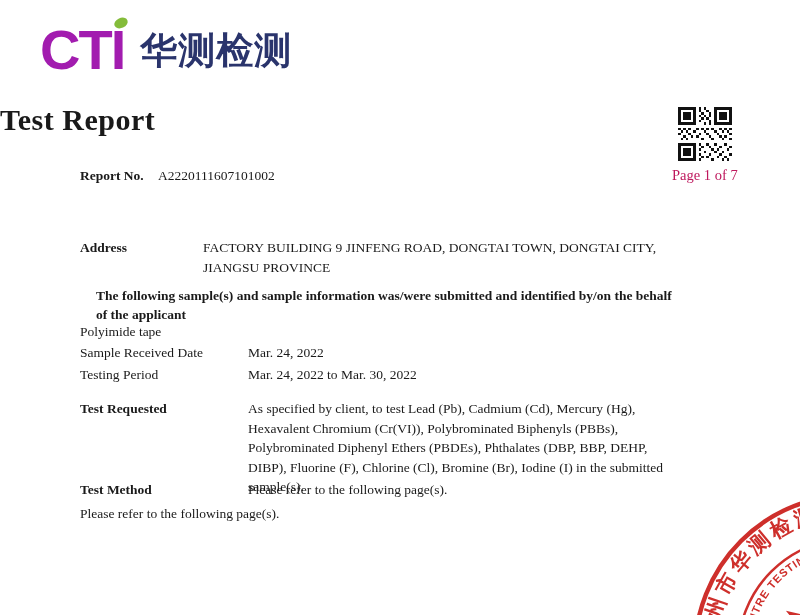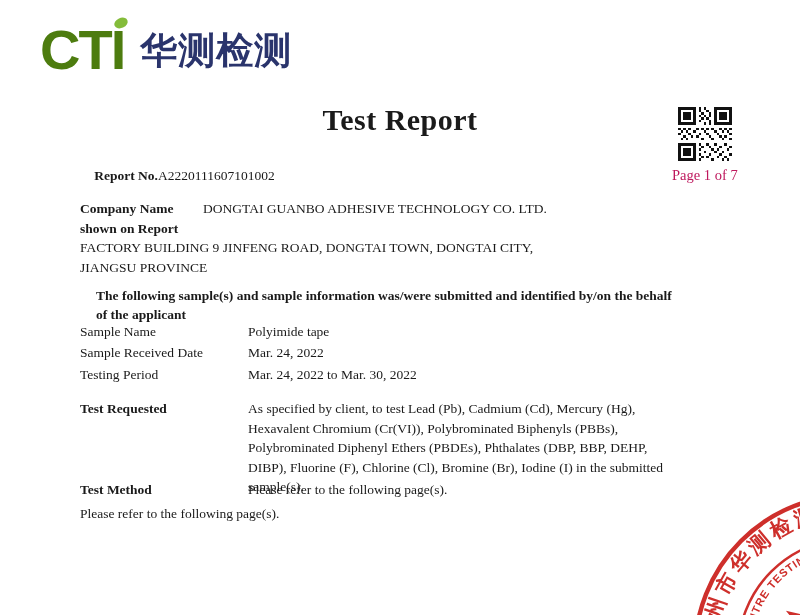--- a/index.html
+++ b/index.html
@@ -5,42 +5,42 @@
   html,body{margin:0;padding:0;background:#fff;}
   .page{
     position:relative;width:800px;height:615px;background:#ffffff;overflow:hidden;
     font-family:"Liberation Serif","DejaVu Serif",serif;color:#1a1a1a;
   }
   
   .logo{position:absolute;left:40px;top:22px;height:60px;white-space:nowrap;}
   .logo .latin{
     position:relative;display:inline-block;
     font-family:"Liberation Sans","DejaVu Sans",sans-serif;
-    font-weight:800;font-size:56px;line-height:56px;letter-spacing:-2px;color:#4d7c0f;
+    font-weight:800;font-size:56px;line-height:56px;letter-spacing:-2px;color:#a21caf;
   }
   .logo .dot{
     position:absolute;width:14px;height:10px;border-radius:50%;
     background:#84bc3a;left:74px;top:-4px;transform:rotate(-24deg);
   }
   .logo .cn{
     display:inline-block;vertical-align:6px;margin-left:12px;
     font-family:"DejaVu Sans","Liberation Sans",sans-serif;
     font-weight:700;font-size:37px;letter-spacing:1px;color:#2a346c;
   }
   
-  .title{position:absolute;left:0;top:103px;width:800px;text-align:center;
+  .title{position:absolute;left:0;top:103px;width:800px;text-align:left;
     font-size:30px;font-weight:bold;letter-spacing:.5px;}
   .qr-block{position:absolute;left:672px;top:107px;width:110px;}
   .qr-block svg{display:block;margin-left:6px;}
   .page-indicator{font-size:14.5px;margin-top:6px;color:#be185d;}
   
   .row{position:absolute;left:80px;display:flex;font-size:13.5px;line-height:19.5px;}
   .lbl{font-weight:bold;flex:none;}
   .lbl.plain{font-weight:normal;}
-  .w1{width:78px;text-align:right;}  
+  .w1{width:78px;}  
   .w2{width:123px;} 
   .w3{width:168px;} 
   .val{flex:none;}
   .statement{position:absolute;left:80px;top:286px;width:585px;
     font-weight:bold;font-size:13.5px;line-height:19px;margin-left:16px;}
   
   .stamp{position:absolute;left:580px;top:430px;width:220px;height:185px;pointer-events:none;}
 </style>
 </head>
 <body>
@@ -81,36 +81,29 @@
       </g>
     </svg>
     <div class="page-indicator">Page 1 of 7</div>
   </div>
 
   <div class="row" style="top:166px">
     <div class="lbl w1">Report No.</div>
     <div class="val">A2220111607101002</div>
   </div>
 
-  <div class="row" style="top:199px">
-    <div class="lbl w2">
-      <div>Company Name</div>
-      <div>shown on Report</div>
-    </div>
-    <div class="val" style="width:470px">DONGTAI GUANBO ADHESIVE TECHNOLOGY CO. LTD.</div>
-  </div>
 
   <div class="row" style="top:238px">
+    <div class="lbl w2">Address</div>
     <div class="val" style="width:470px">FACTORY BUILDING 9 JINFENG ROAD, DONGTAI TOWN, DONGTAI CITY, JIANGSU PROVINCE</div>
   </div>
 
   <div class="statement">The following sample(s) and sample information was/were submitted and identified by/on the behalf of the applicant</div>
 
   <div class="row" style="top:322px">
-    <div class="lbl plain w3">Sample Name</div>
     <div class="val">Polyimide tape</div>
   </div>
   <div class="row" style="top:343px">
     <div class="lbl plain w3">Sample Received Date</div>
     <div class="val">Mar. 24, 2022</div>
   </div>
   <div class="row" style="top:365px">
     <div class="lbl plain w3">Testing Period</div>
     <div class="val">Mar. 24, 2022 to Mar. 30, 2022</div>
   </div>

